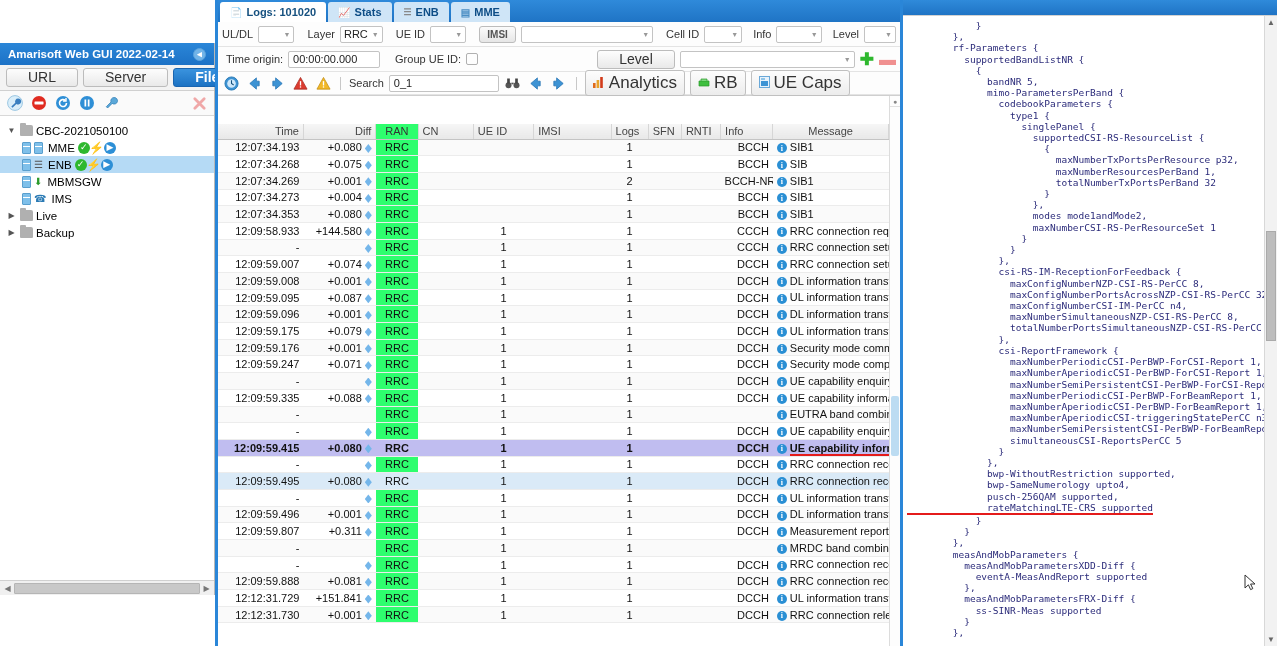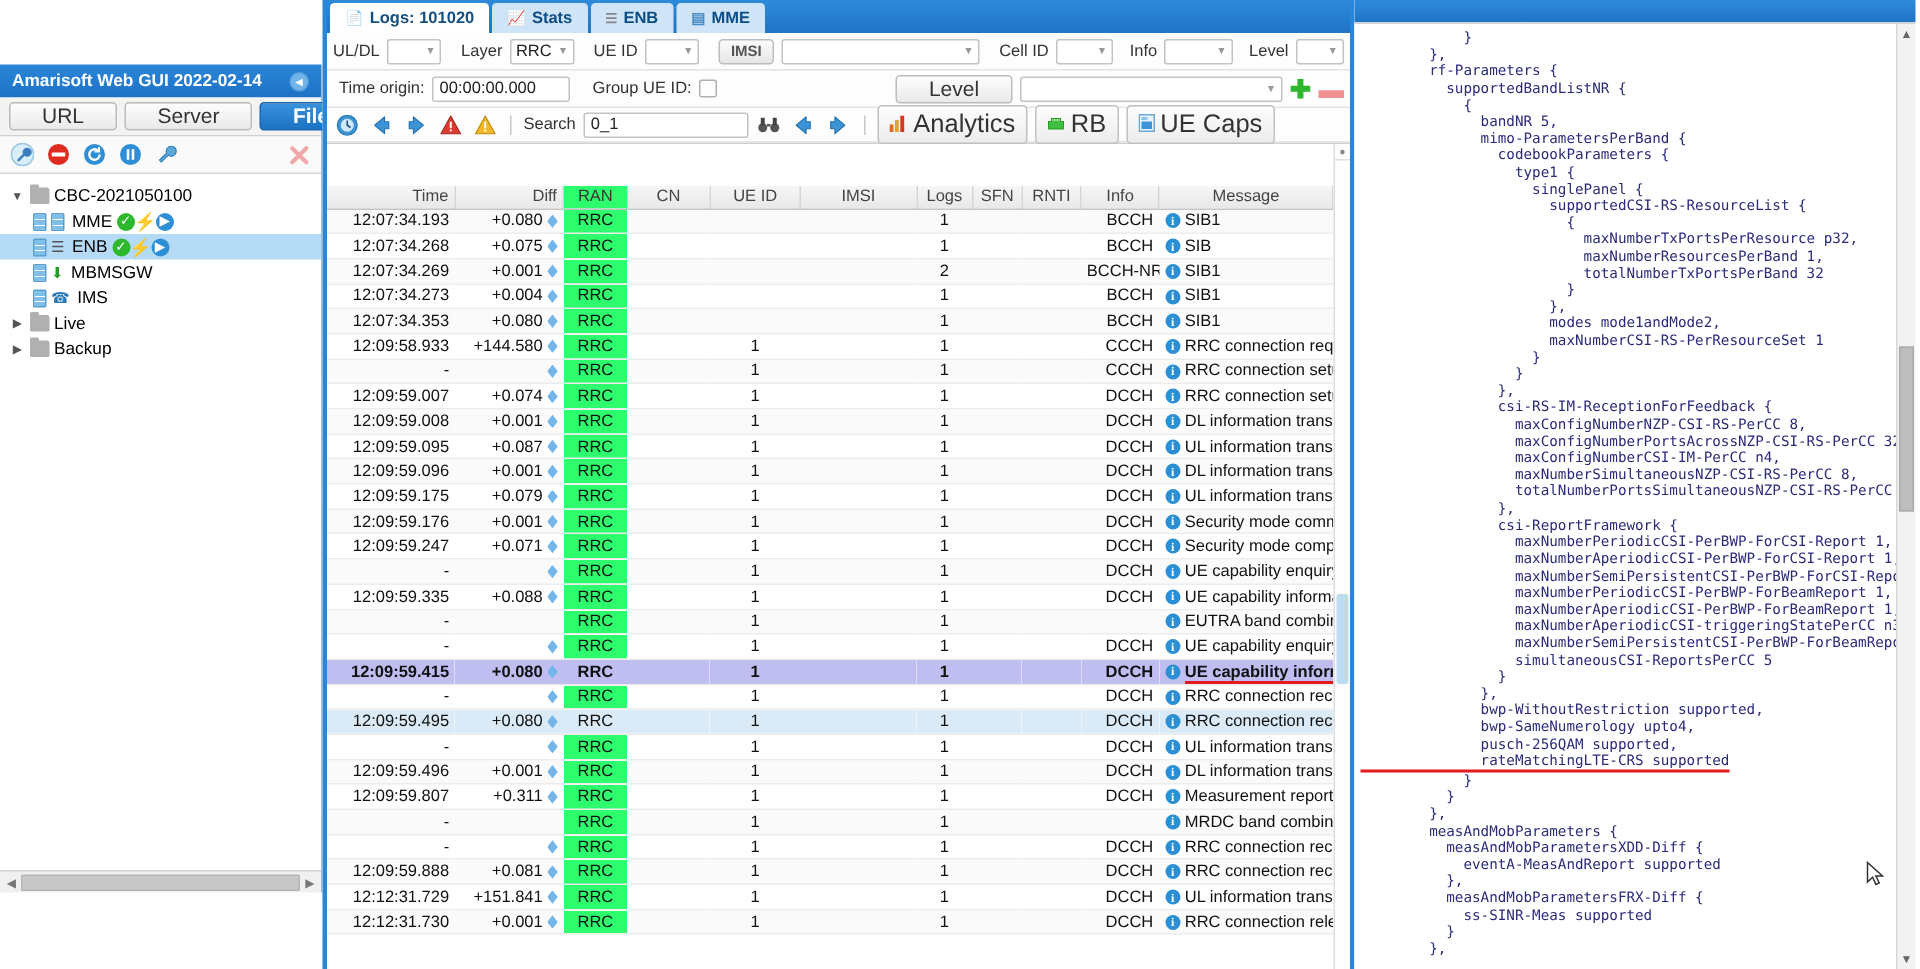--- a/index.html
+++ b/index.html
@@ -204,21 +204,21 @@
   table.logs { border-collapse: collapse; width: 100%; table-layout: fixed; font-size: 11px; }
   table.logs thead th {
     background: linear-gradient(to bottom,#f6f6f6,#e8e8e8);
     border-right: 1px solid #d6d6d6;
     border-bottom: 1px solid #c4c4c4;
     height: 15px; font-weight: normal; color: #444;
     font-size: 11px; padding: 0 4px;
     text-align: right;
     white-space: nowrap;
   }
-  table.logs thead th.c { text-align: center; }
+  table.logs thead th.c { text-align: left; }
   table.logs thead th.l { text-align: center; }
   table.logs thead th.ran { background: #2efe6e; color: #333; text-align:center; }
   table.logs tbody td {
     height: 16.7px; padding: 0 4px;
     border-bottom: 1px solid #ececec;
     white-space: nowrap; overflow: hidden;
     font-size: 11px; color: #111;
   }
   tr.odd td { background: #fafafa; }
   tr.even td { background: #ffffff; }

